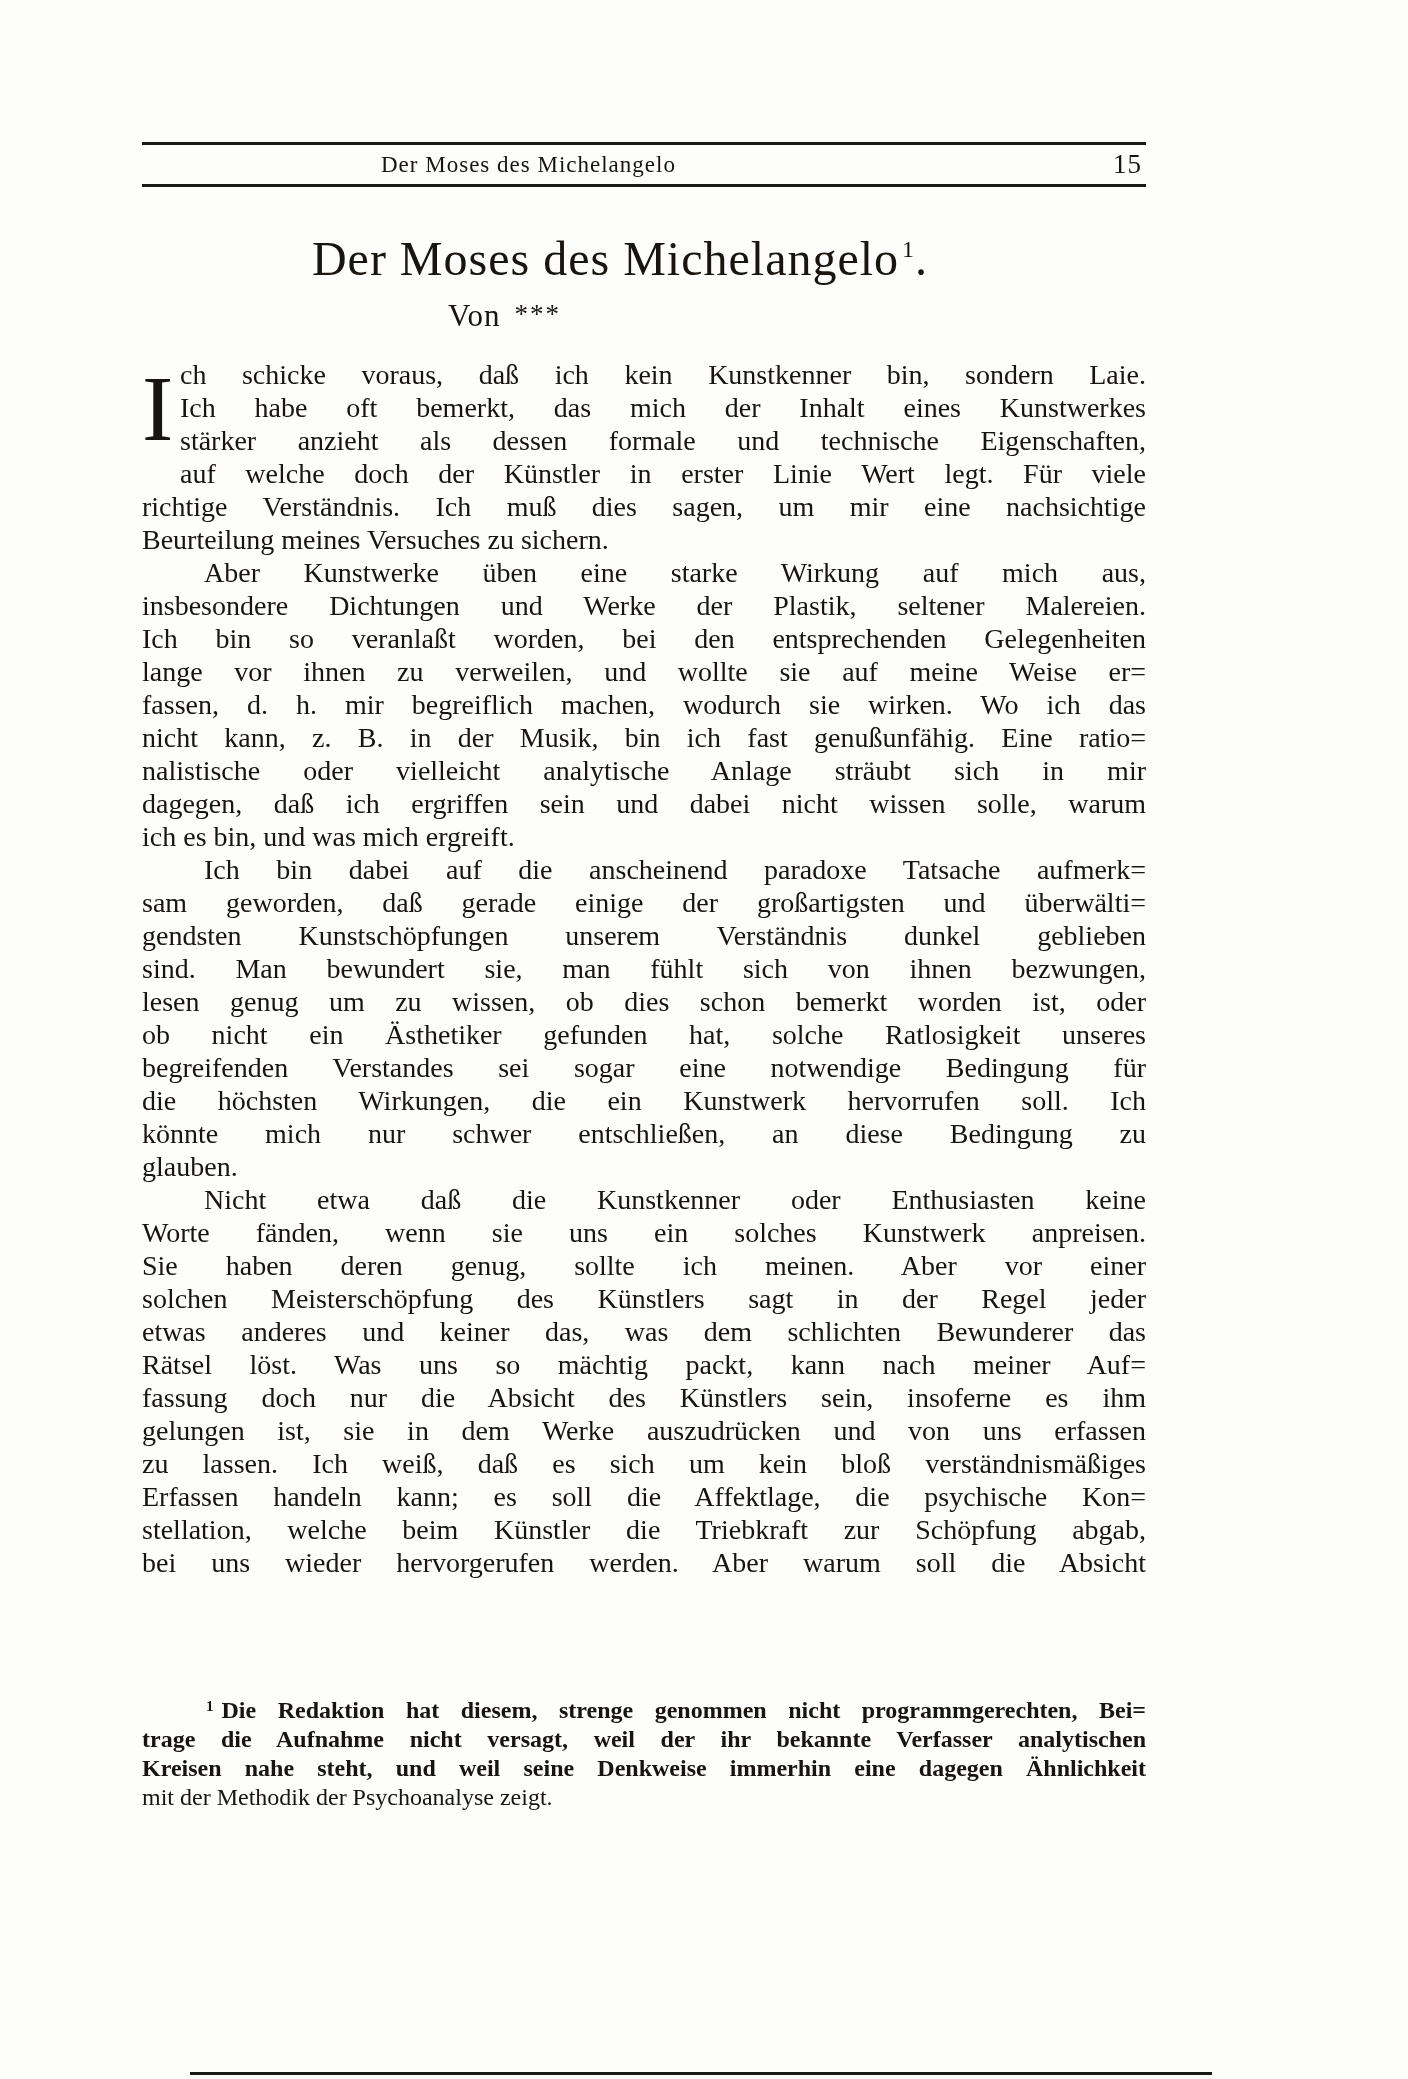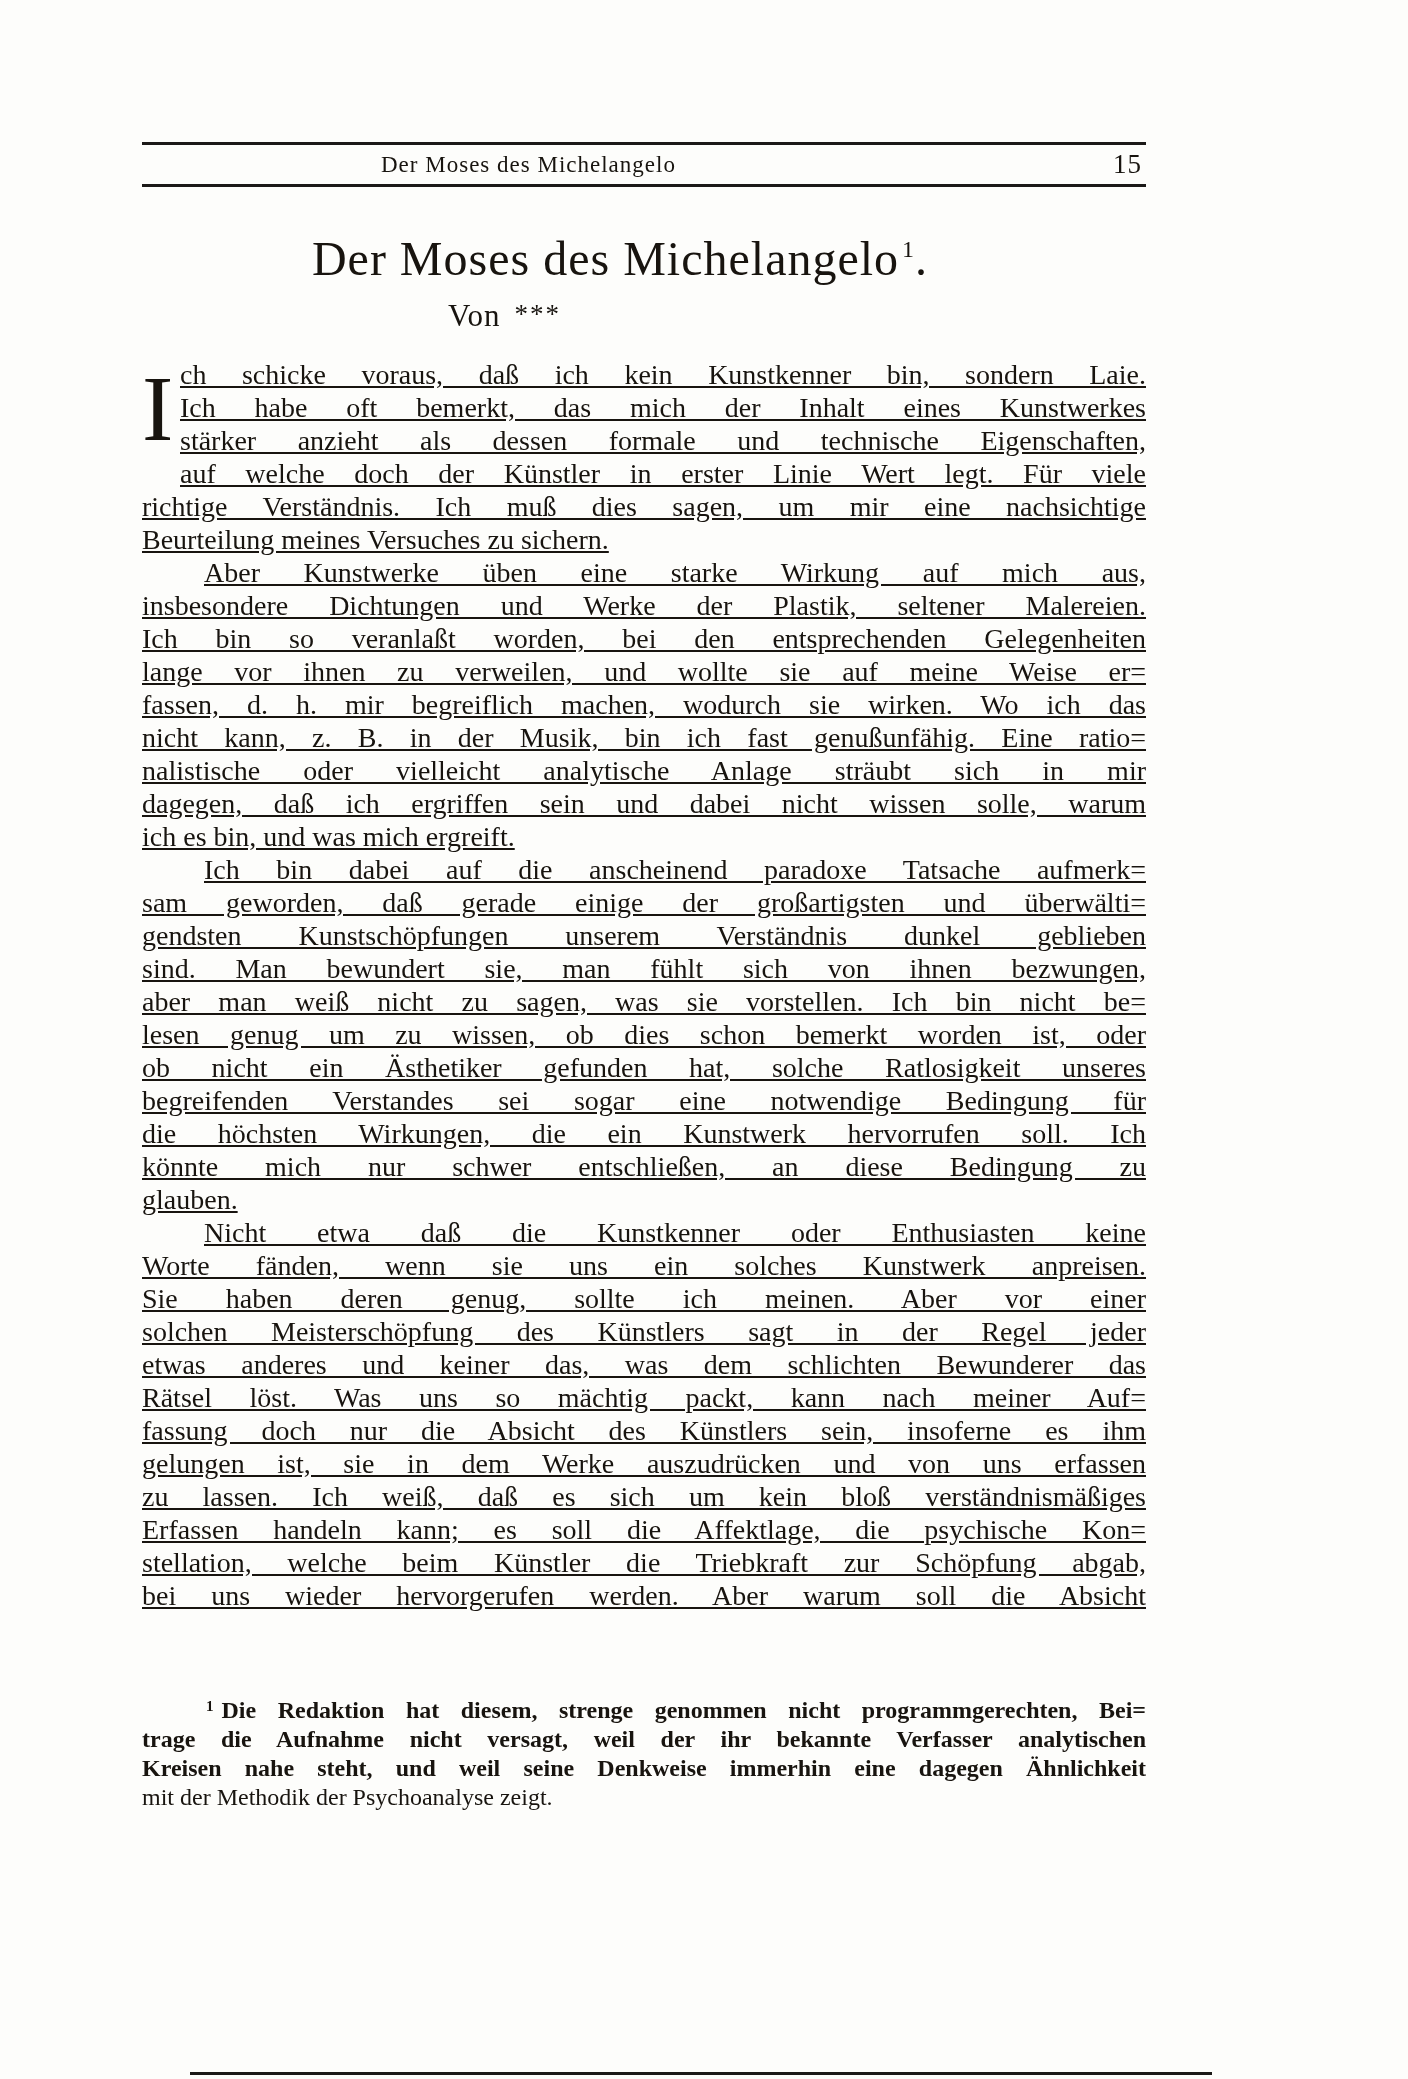--- a/index.html
+++ b/index.html
@@ -37,21 +37,21 @@
   .article-title sup { font-size:24px; vertical-align:18px; margin-left:3px; }
   .byline {
     top:294px; font-size:31px; line-height:40px;
     padding-left:306px; letter-spacing:1px;
   }
   .byline .stars { font-size:27px; vertical-align:3px; letter-spacing:2px; margin-left:14px; }
 
   
   .body-text { top:358px; font-size:28px; line-height:33px; }
   .para { margin:0; }
-  .line { text-align:justify;text-decoration:underline; }
+  .line { text-align:justify; }
   .line.fill { text-align-last:justify; }
   .line.indent { text-indent:62px; }
   .dropcap {
     float:left; height:99px; width:30px;
     font-size:94px; line-height:96px; padding-top:2px; margin-right:8px;
     text-align:left;
   }
 
   
   .footnote { top:1692px; font-size:24px; line-height:29px; }
@@ -99,21 +99,20 @@
         <div class="line fill">nicht kann, z. B. in der Musik, bin ich fast genußunfähig. Eine ratio=</div>
         <div class="line fill">nalistische oder vielleicht analytische Anlage sträubt sich in mir</div>
         <div class="line fill">dagegen, daß ich ergriffen sein und dabei nicht wissen solle, warum</div>
         <div class="line">ich es bin, und was mich ergreift.</div>
       </div>
       <div class="para">
         <div class="line fill indent">Ich bin dabei auf die anscheinend paradoxe Tatsache aufmerk=</div>
         <div class="line fill">sam geworden, daß gerade einige der großartigsten und überwälti=</div>
         <div class="line fill">gendsten Kunstschöpfungen unserem Verständnis dunkel geblieben</div>
         <div class="line fill">sind. Man bewundert sie, man fühlt sich von ihnen bezwungen,</div>
-        <div class="line fill">aber man weiß nicht zu sagen, was sie vorstellen. Ich bin nicht be=</div>
         <div class="line fill">lesen genug um zu wissen, ob dies schon bemerkt worden ist, oder</div>
         <div class="line fill">ob nicht ein Ästhetiker gefunden hat, solche Ratlosigkeit unseres</div>
         <div class="line fill">begreifenden Verstandes sei sogar eine notwendige Bedingung für</div>
         <div class="line fill">die höchsten Wirkungen, die ein Kunstwerk hervorrufen soll. Ich</div>
         <div class="line fill">könnte mich nur schwer entschließen, an diese Bedingung zu</div>
         <div class="line">glauben.</div>
       </div>
       <div class="para">
         <div class="line fill indent">Nicht etwa daß die Kunstkenner oder Enthusiasten keine</div>
         <div class="line fill">Worte fänden, wenn sie uns ein solches Kunstwerk anpreisen.</div>

